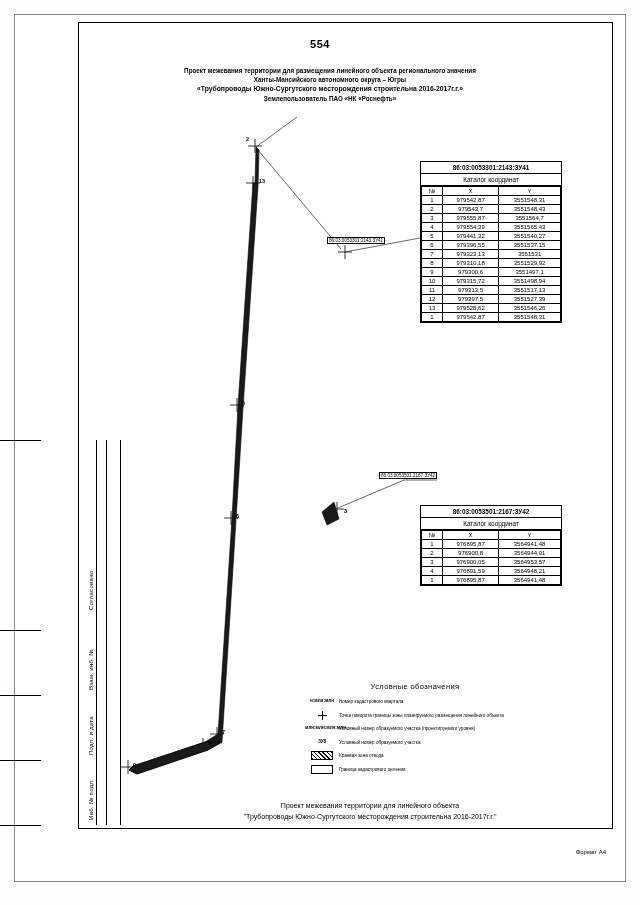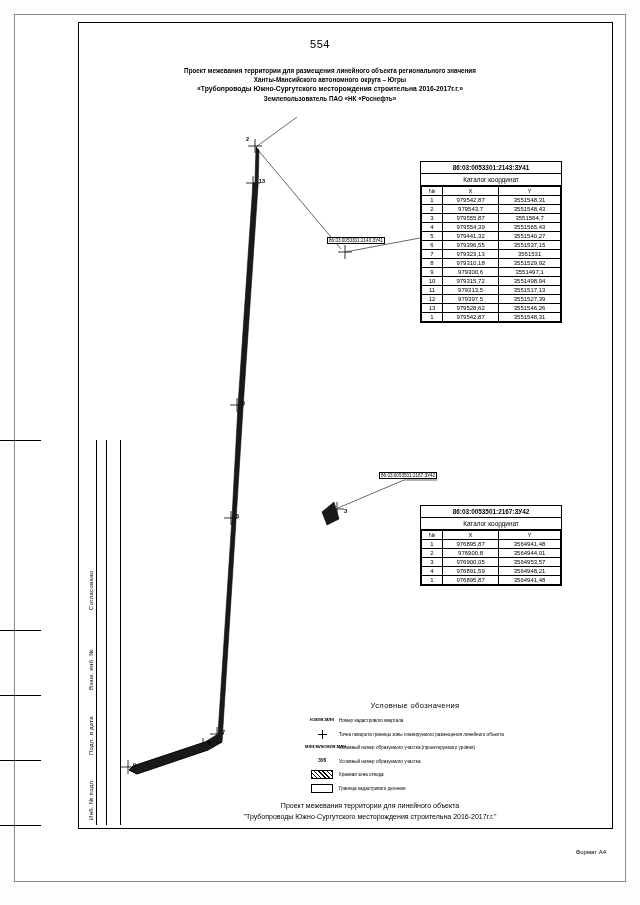--- a/index.html
+++ b/index.html
@@ -32,21 +32,21 @@
     border: 1px solid #8a8a8a;
     background: #ffffff;
   }
   .page-number {
     position: absolute;
     top: 38px;
     left: 0;
     width: 640px;
     text-align: center;
     font-size: 11px;
-    font-weight: normal;
+    font-weight: bold;
     letter-spacing: 0.5px;
   }
   
   .title-block {
     position: absolute;
     top: 66px;
     left: 120px;
     width: 420px;
     text-align: center;
     line-height: 1.45;
@@ -133,21 +133,20 @@
     font-weight: normal;
   }
   .coord-table td.idx, .coord-table th.idx { width: 16px; }
   
   .legend {
     position: absolute;
     left: 305px;
     top: 682px;
     width: 260px;
     font-size: 5px;
-    margin-top: 19px;
   }
   .legend-title {
     font-size: 7.5px;
     text-align: center;
     margin-bottom: 6px;
     letter-spacing: 0.4px;
     margin-left: -40px;
   }
   .legend-row {
     display: flex;

